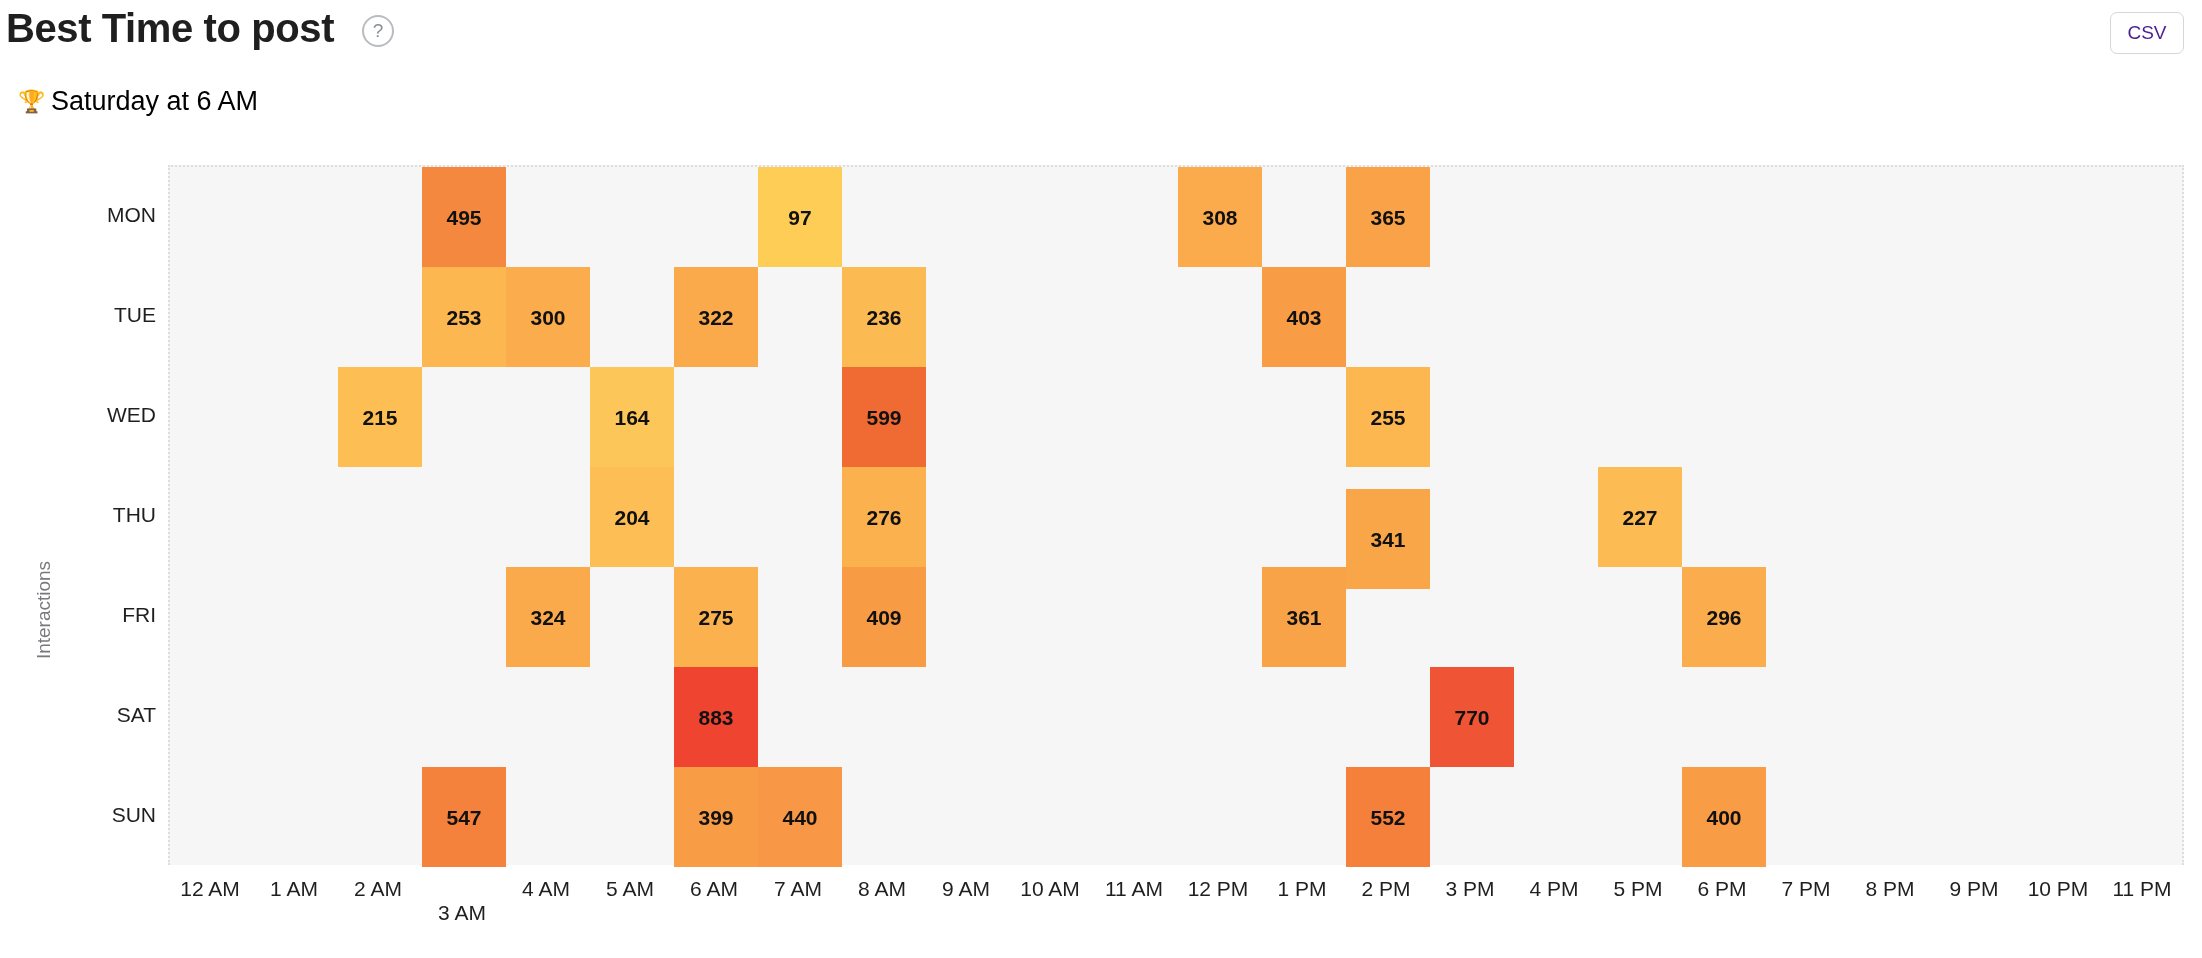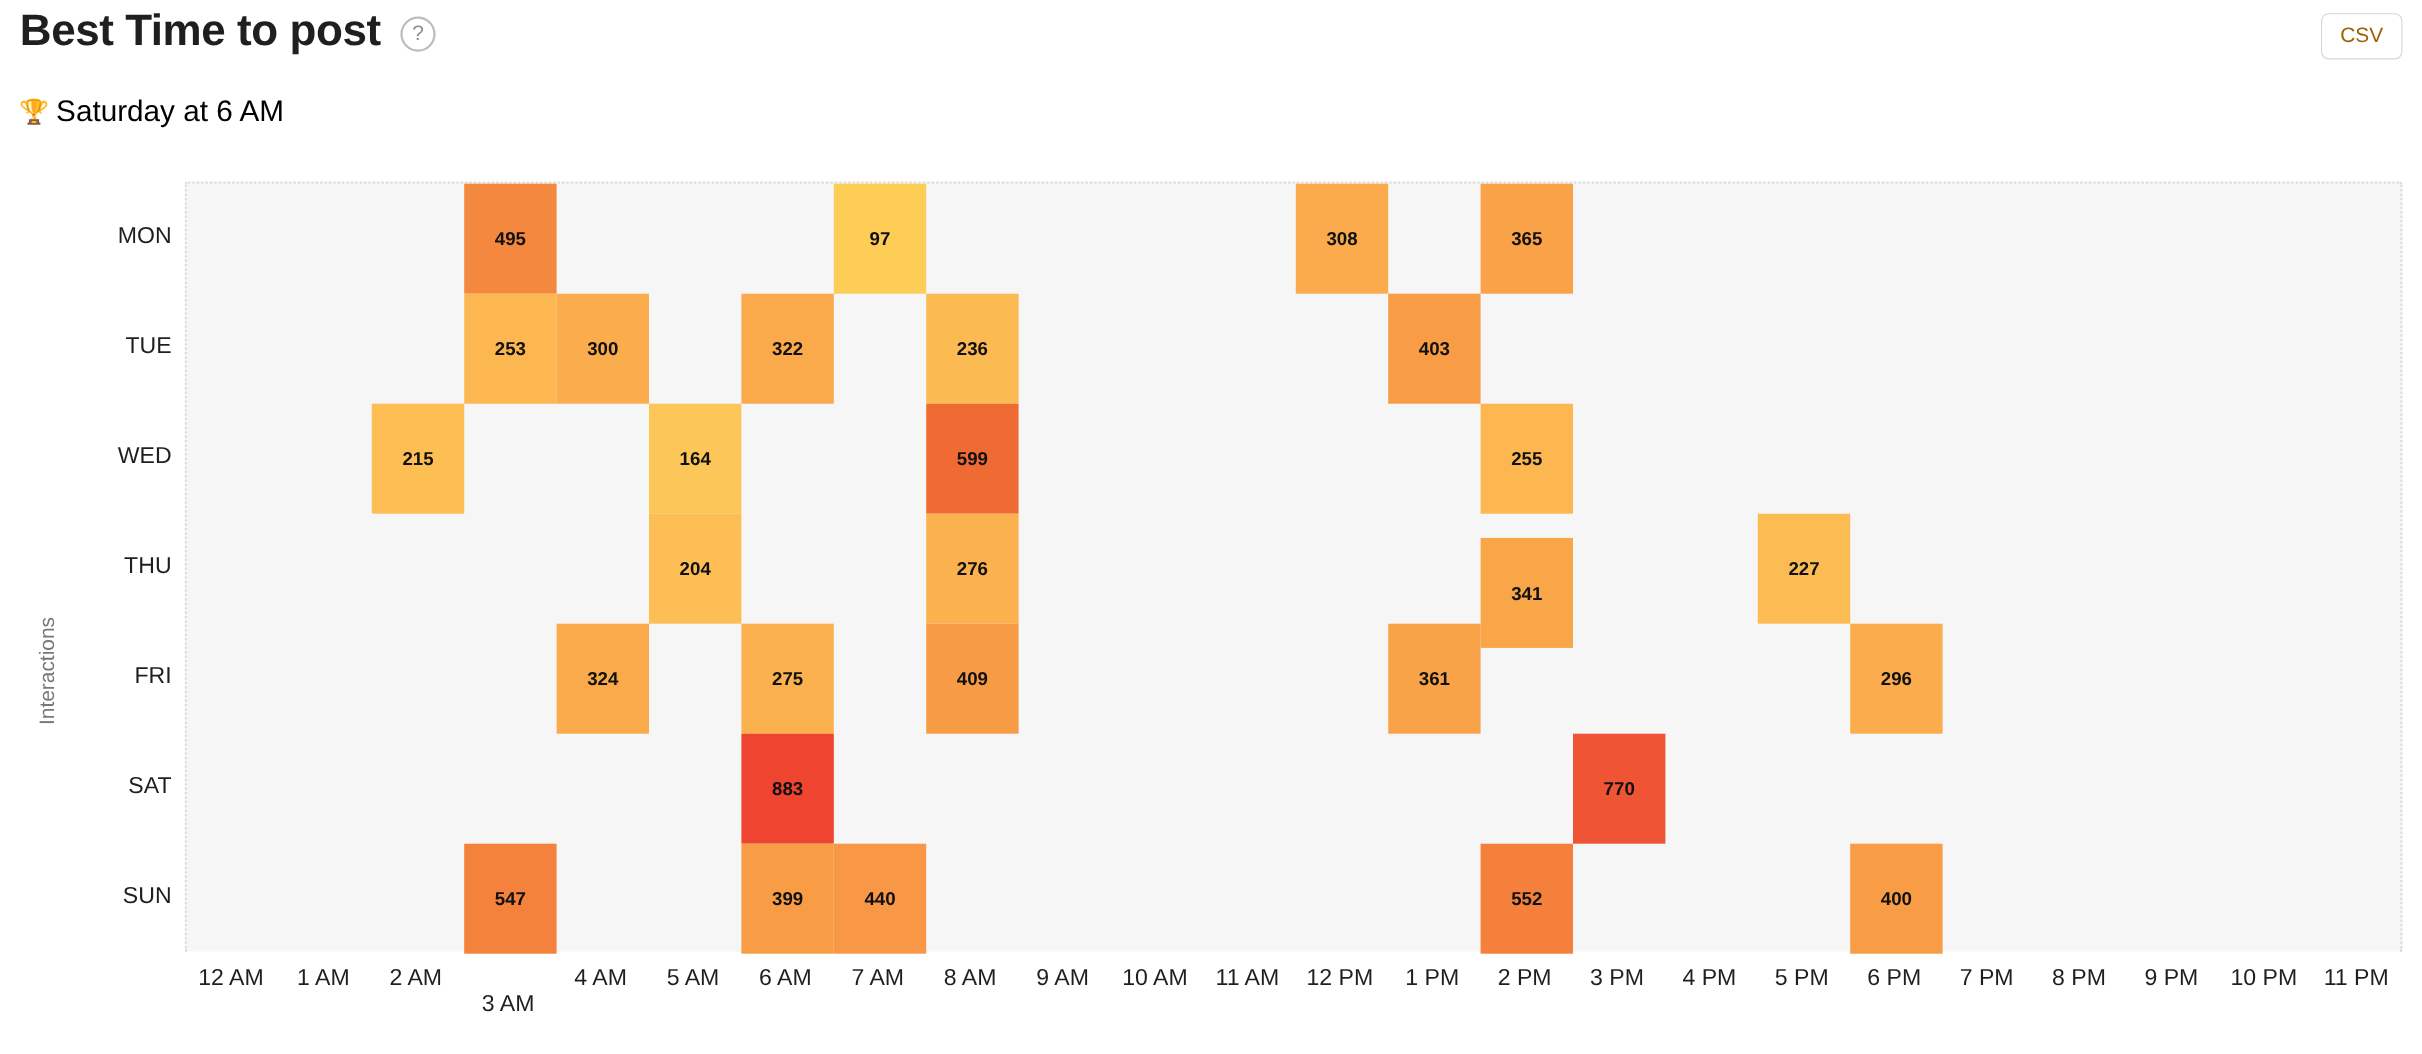--- a/index.html
+++ b/index.html
@@ -16,24 +16,24 @@
   }
 
   
   .header {
     position: absolute;
     top: 0; left: 0; right: 0;
     height: 150px;
   }
   .title-row {
     position: absolute;
-    left: 18px; top: 6px;
-    display: flex;
-    align-items: center;
-    gap: 18px;
+    left: 6px; top: 6px;
+    display: flex;
+    align-items: center;
+    gap: 28px;
   }
   .page-title {
     font-size: 40px;
     font-weight: bold;
     letter-spacing: -0.4px;
     color: #1f1f1f;
     line-height: 1.1;
     white-space: nowrap;
   }
   .help-icon {
@@ -70,21 +70,21 @@
   }
   .csv-button {
     position: absolute;
     right: 18px; top: 12px;
     min-width: 74px;
     height: 42px;
     padding: 0 15px;
     border: 1.5px solid #d4d6d9;
     border-radius: 7px;
     background: #ffffff;
-    color: #a16207;
+    color: #4c1d95;
     font-size: 19px;
     font-family: "Liberation Sans", sans-serif;
     display: flex;
     align-items: center;
     justify-content: center;
     cursor: pointer;
   }
 
   
   .chart-wrap {
@@ -131,21 +131,21 @@
     height: 700px;
     background: #f6f6f6;
     border: 2px dotted #dddddd;
     border-bottom: none;
   }
   .cell {
     position: absolute;
     display: flex;
     align-items: center;
     justify-content: center;
-    font-size: 17px;
+    font-size: 21px;
     font-weight: bold;
     color: #111111;
     cursor: pointer;
     line-height: 1;
   }
   .xlabels {
     position: absolute;
     left: 168px;
     top: 722px;
     width: 2016px;

